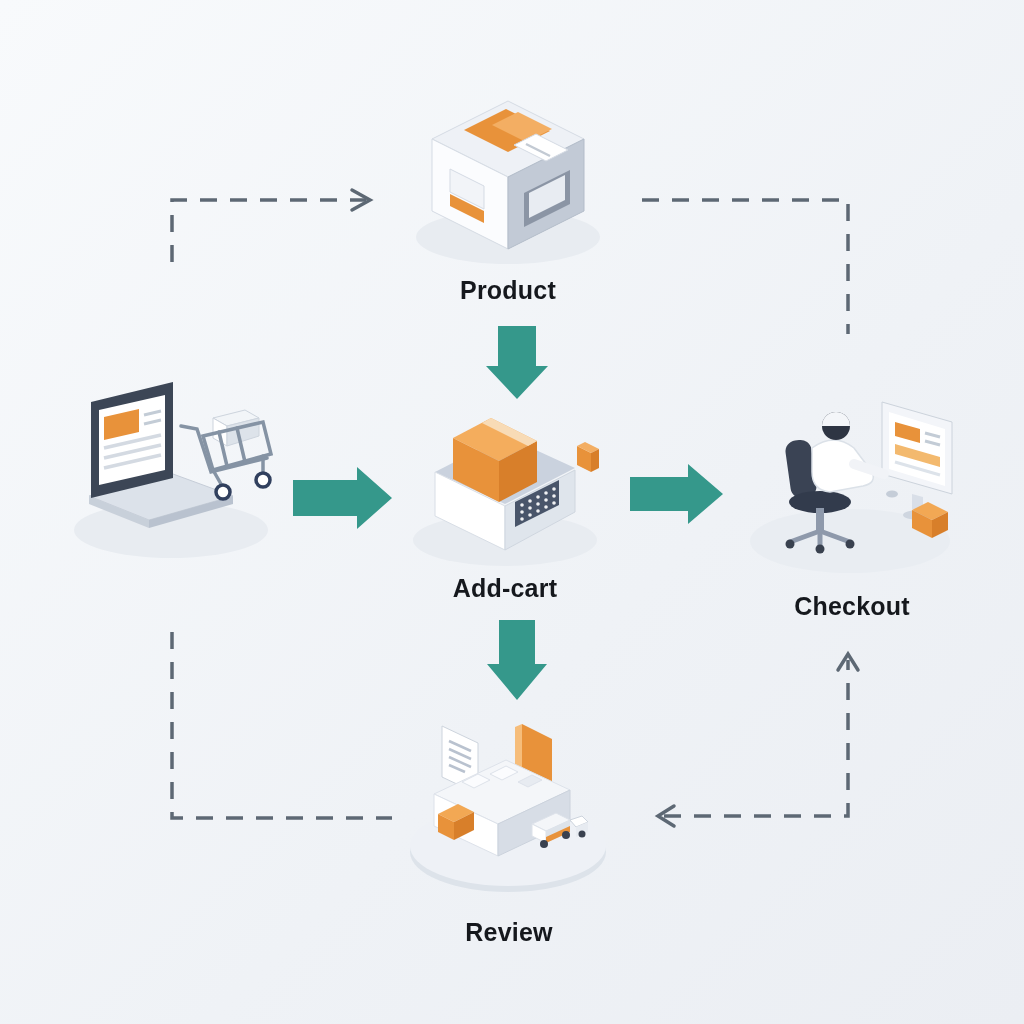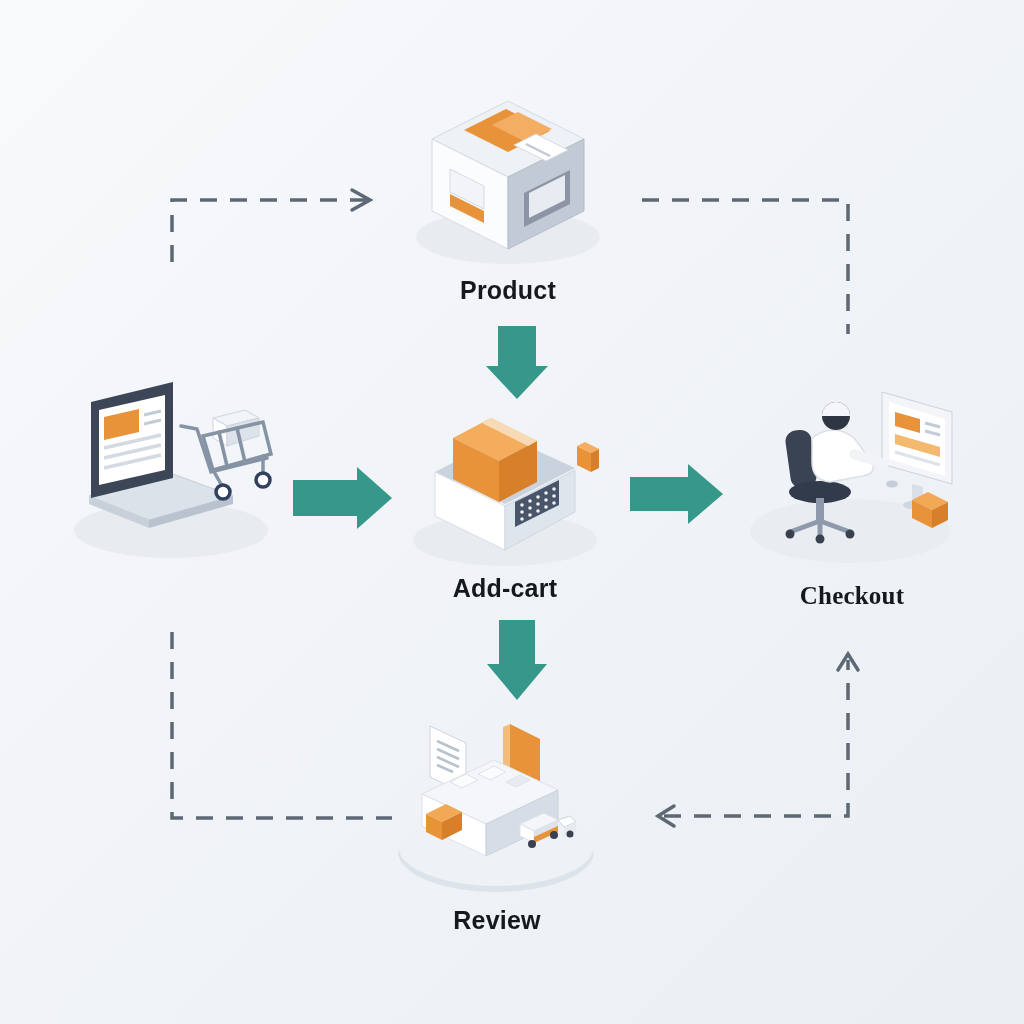--- a/index.html
+++ b/index.html
@@ -15,22 +15,22 @@
   .node svg{display:block;}
   .node-label{
     margin-top:6px;
     font-size:25px;font-weight:700;letter-spacing:.2px;
     color:var(--label-text,#15181d);
     text-align:right;white-space:nowrap;
   }
   #node-product{left:388px;top:85px;}
   #node-ad-campaign{left:56px;top:368px;}
   #node-add-cart{left:385px;top:388px;}
-  #node-checkout{left:732px;top:366px;font-family:Liberation Serif, serif;}
-  #node-review{left:377px;top:700px;}
+  #node-checkout{left:732px;top:376px;}
+  #node-review{left:389px;top:700px;gap:12px;}
   .solid-arrow{fill:var(--arrow-solid,#35988b);}
   .dash{stroke:var(--arrow-dashed,#5d6874);stroke-width:3.5;fill:none;stroke-dasharray:17 13;stroke-linecap:butt;}
   .dash-head{stroke:var(--arrow-dashed,#5d6874);stroke-width:3.5;fill:none;stroke-linecap:round;}
 </style>
 </head>
 <body>
 
 <div class="canvas">
 
   <svg class="arrows" width="1024" height="1024" viewBox="0 0 1024 1024">

